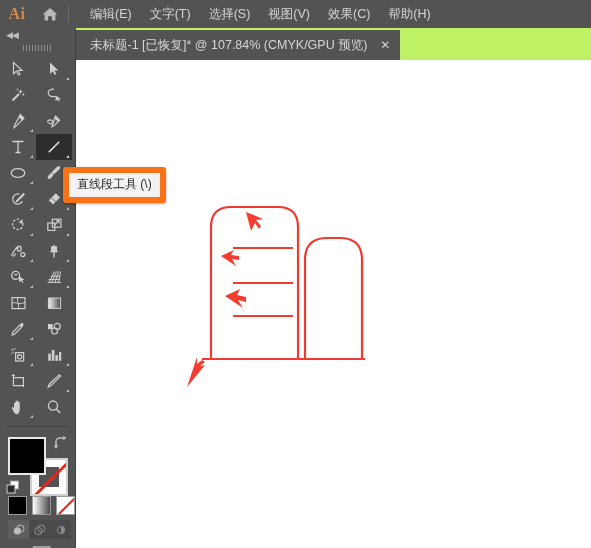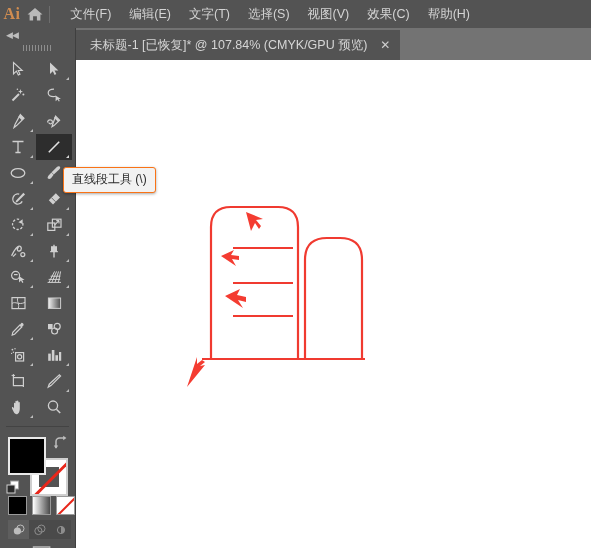--- a/index.html
+++ b/index.html
@@ -27,21 +27,21 @@
   .home-btn svg{display:block;}
   .menu-sep{width:1px;height:17px;background:#6d6d6d;margin:0 3px 0 2px;}
   .menu-items{display:flex;align-items:center;margin-left:9px;}
   .menu-item{
     color:#d4d4d4;font-size:12.5px;padding:4px 9px;white-space:nowrap;cursor:default;
   }
 
   
   .tabbar{
     position:absolute;left:75px;top:28px;width:516px;height:32px;
-    background:#737373;
+    background:#bef264;
   }
   .doc-tab{
     position:absolute;left:1px;top:2px;height:30px;
     background:#535353;
     display:flex;align-items:center;padding:0 10px 0 14px;
     box-sizing:border-box;
   }
   .doc-tab-title{color:#d6d6d6;font-size:12.5px;white-space:nowrap;}
   .doc-tab-close{
     color:#cfcfcf;font-size:12px;margin-left:13px;line-height:1;cursor:pointer;
@@ -146,42 +146,41 @@
   
   .canvas{
     position:absolute;left:75px;top:60px;width:516px;height:488px;
     background:#ffffff;overflow:hidden;
   }
   .canvas svg{display:block;}
 
   
   .tooltip{
     position:absolute;left:63px;top:167px;
-    background:#f2f2f2;border:1px solid #f97316;border-radius:3px;
+    background:#f2f2f2;border:6px solid #f97316;border-radius:3px;
     padding:3px 8px 4px 8px;
     color:#2a2a2a;font-size:12px;white-space:nowrap;
     box-shadow:0 1px 3px rgba(0,0,0,.35);
     z-index:40;
   }
 </style>
 </head>
 <body>
 
 <div id="app">
 
   <div class="menubar">
     <div class="ai-logo">Ai</div>
     <div class="home-btn">
       <svg width="18" height="16" viewBox="0 0 18 16">
         <path d="M9 2 L16.5 8.4 L14.4 8.4 L14.4 14.5 L10.9 14.5 L10.9 10.2 L7.1 10.2 L7.1 14.5 L3.6 14.5 L3.6 8.4 L1.5 8.4 Z" fill="#b9b9b9"></path>
       </svg>
     </div>
     <div class="menu-sep"></div>
     <div class="menu-items">
-      <div class="menu-item">文件(F)</div>
       <div class="menu-item">编辑(E)</div>
       <div class="menu-item">文字(T)</div>
       <div class="menu-item">选择(S)</div>
       <div class="menu-item">视图(V)</div>
       <div class="menu-item">效果(C)</div>
       <div class="menu-item">帮助(H)</div>
     </div>
   </div>
 
   <div class="tabbar">

